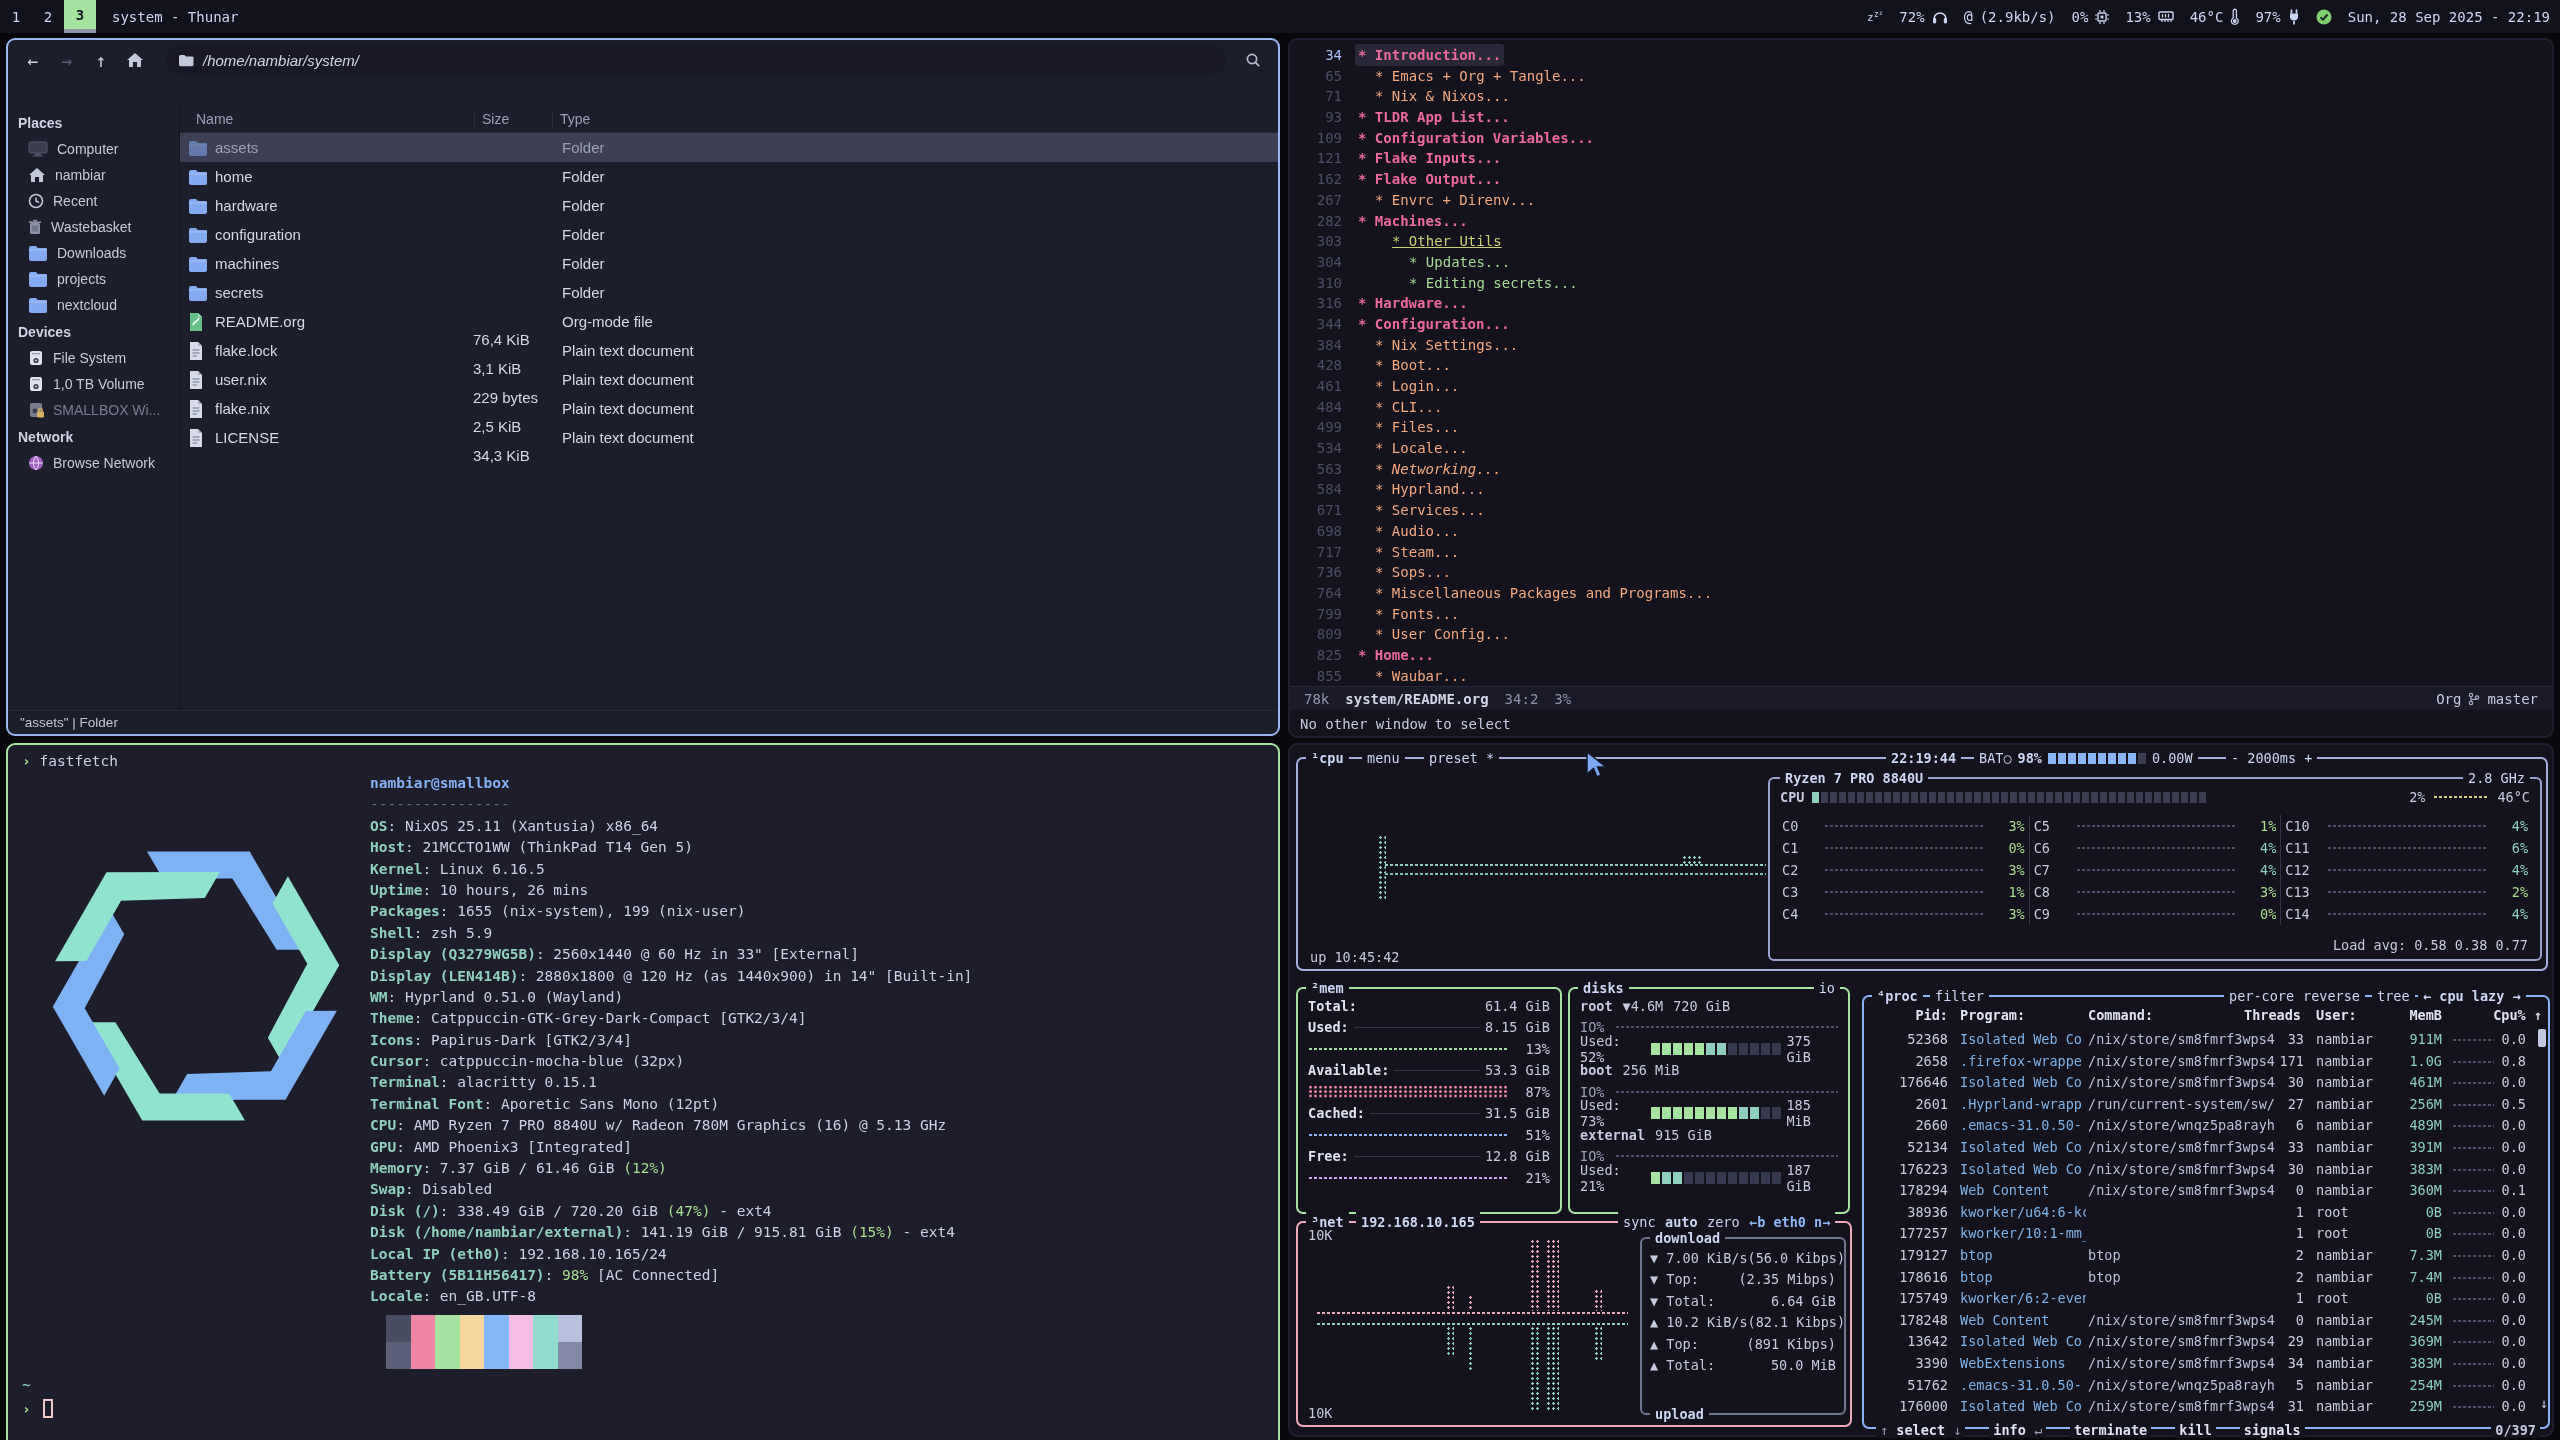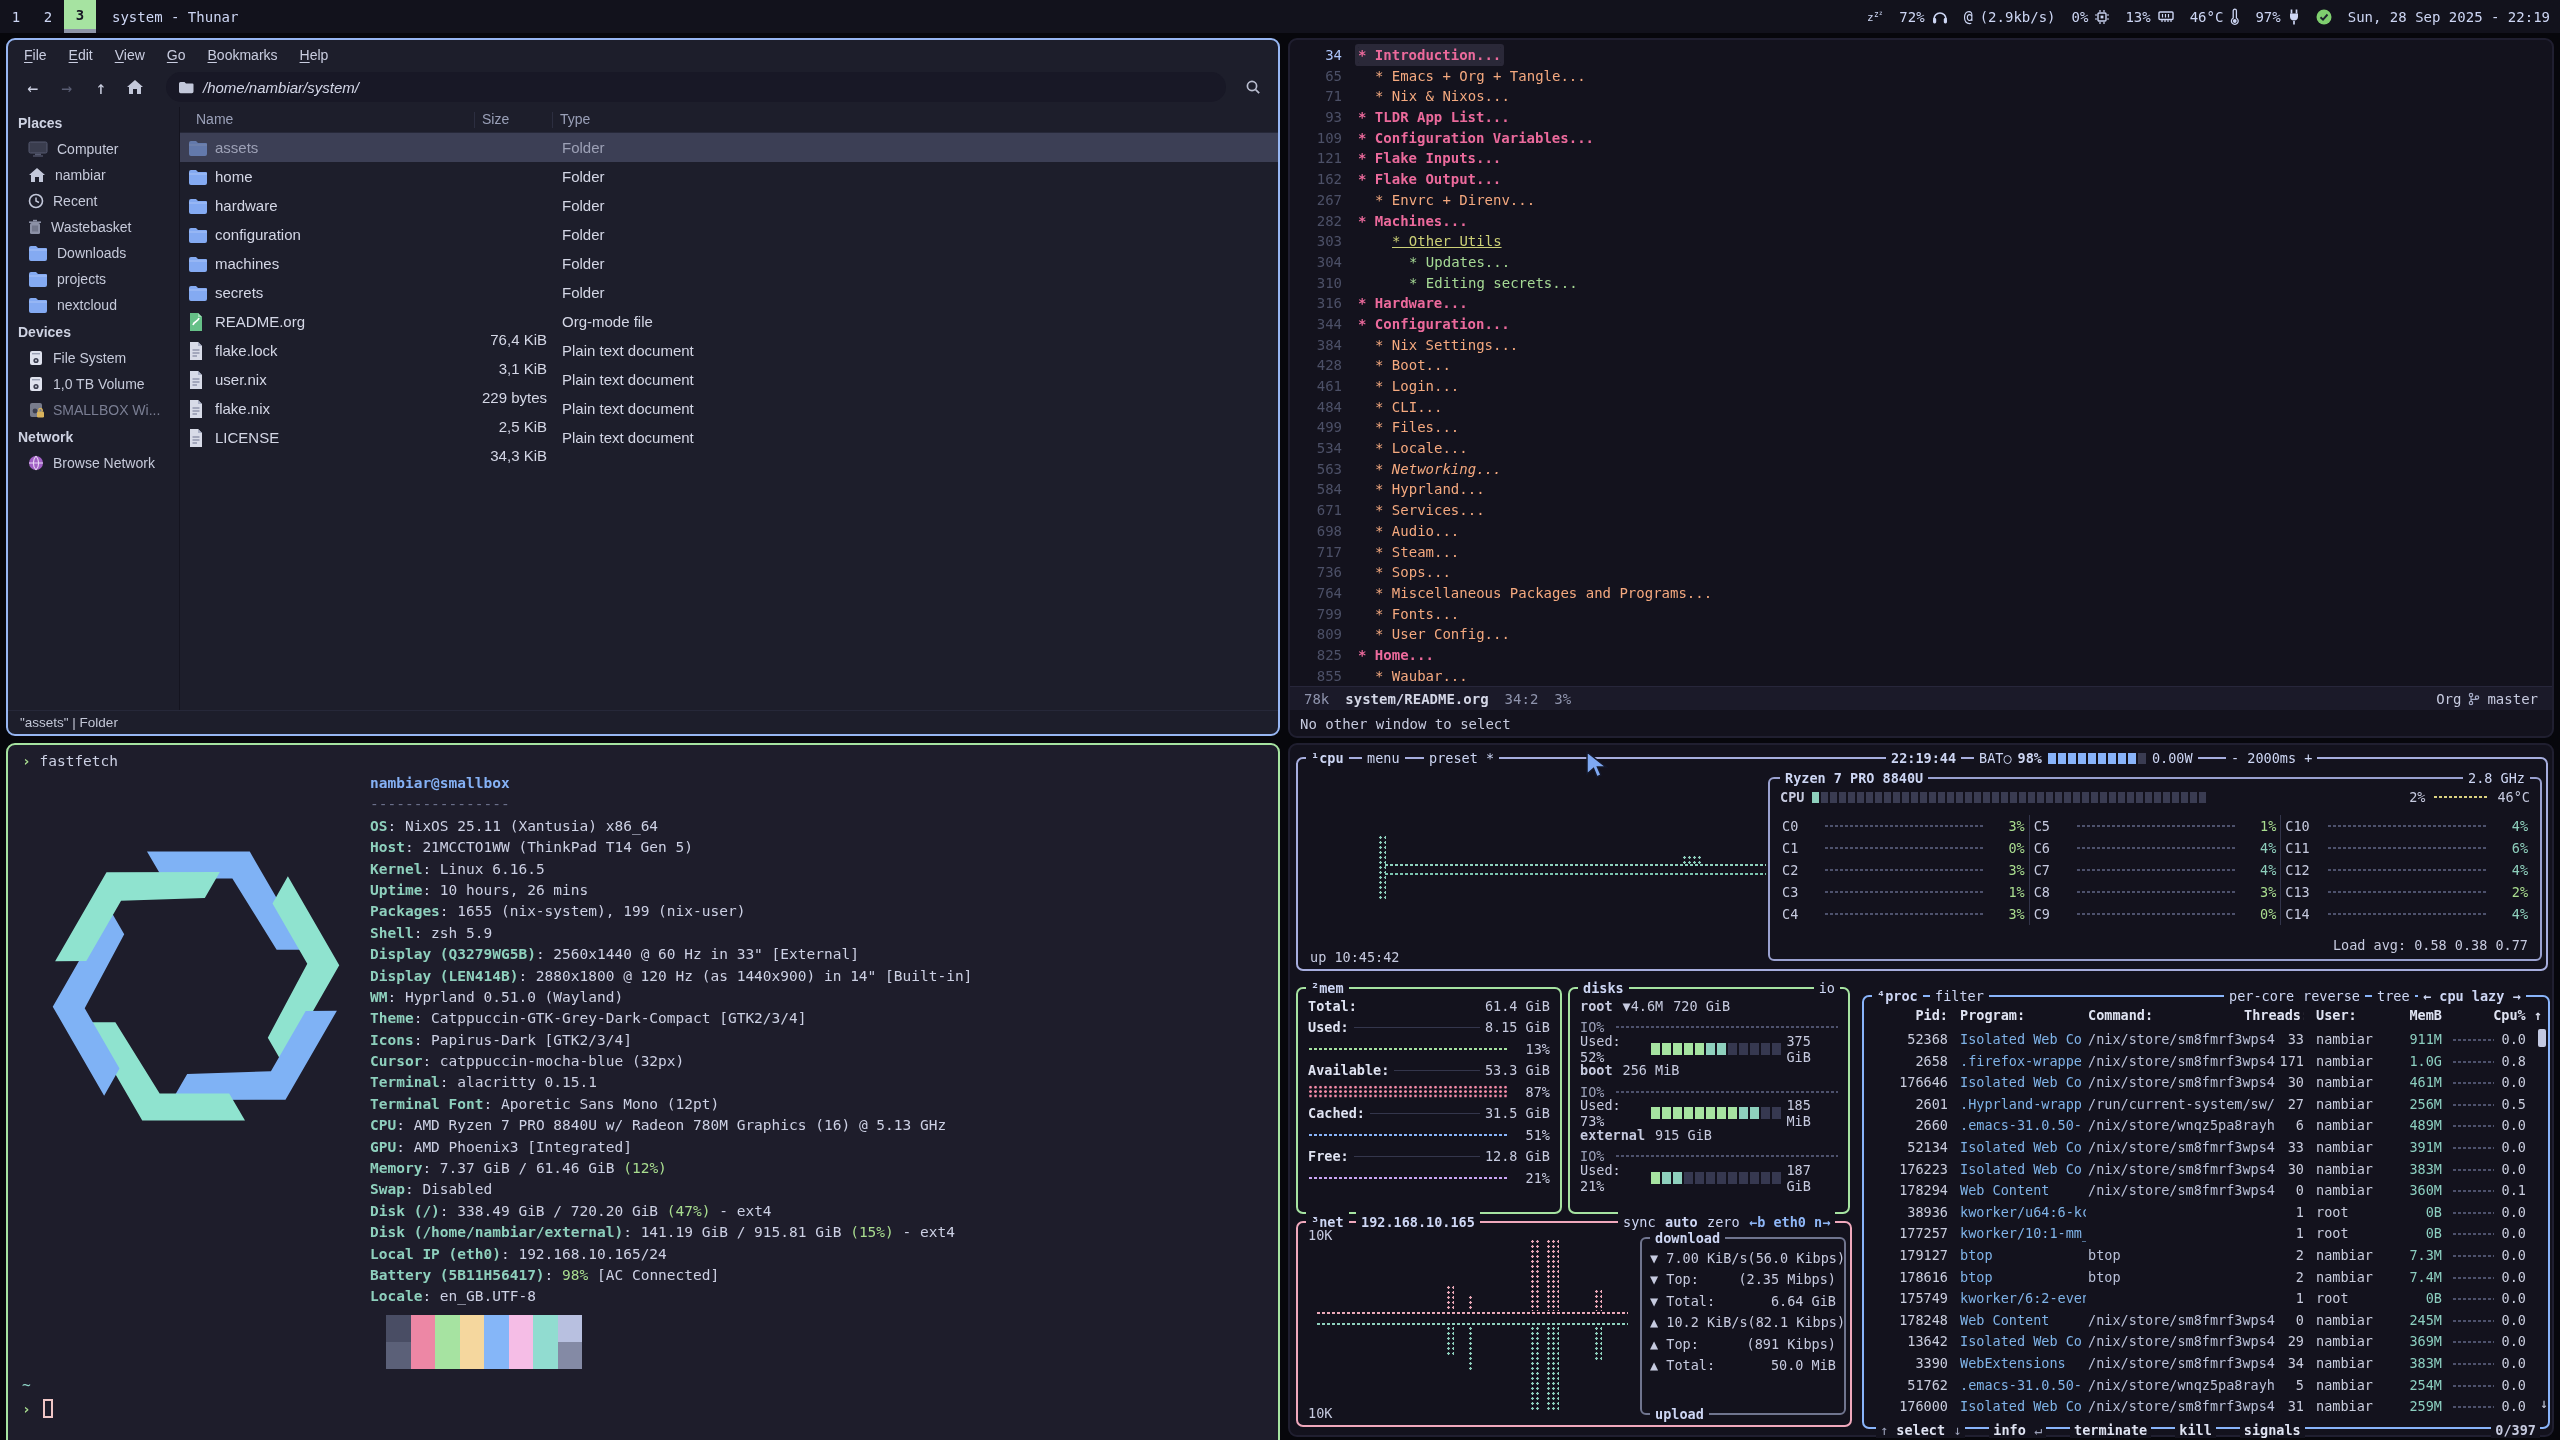--- a/index.html
+++ b/index.html
@@ -44,21 +44,21 @@
   #filearea{flex:1;position:relative;font-size:15px;color:#d4d7e6;}
   #fhead{height:26px;position:relative;color:#9aa0b8;font-size:14px;border-bottom:1px solid #262839;}
   #fhead span{position:absolute;top:4px;}
   .fh-div{position:absolute;top:5px;width:1px;height:16px;background:#2c2e40;}
   #flist{position:absolute;top:26px;left:0;right:0;}
   .frow{height:29px;display:flex;align-items:center;}
   .frow.selected{background:#3c3f55;}
   .frow.selected .fname,.frow.selected .ftype{color:#9da1b6;}
   .frow .ficon{margin-left:8px;width:20px;}
   .frow .fname{margin-left:7px;flex:0 0 258px;}
-  .frow .fsize{flex:0 0 74px;text-align:right;margin-top:36px;}
+  .frow .fsize{flex:0 0 74px;margin-top:36px;}
   .frow .ftype{margin-left:15px;}
   .frow.selected .ficon{opacity:.55;}
   #statusbar{position:absolute;bottom:0;height:24px;left:0;right:0;border-top:1px solid #262839;
              display:flex;align-items:center;padding-left:12px;font-size:13.5px;color:#c3c7d6;}
 
   
   #emacs{left:1288px;top:38px;width:1266px;height:700px;background:#13121d;border:2px solid #201f30;
          color:var(--fg);font-size:14px;}
   #elines{position:absolute;top:5px;left:0;right:0;}
   .eline{height:20.7px;line-height:20.7px;display:flex;white-space:pre;}
@@ -233,28 +233,20 @@
           </svg>
         </span>
       </div>
       <div class="seg">
         <span>Sun, 28 Sep 2025 - 22:19</span>
       </div>
     </div>
 </div>
 
 <div id="thunar" class="win">
-  <div id="menu">
-      <div class="mi"><u>F</u>ile</div>
-      <div class="mi"><u>E</u>dit</div>
-      <div class="mi"><u>V</u>iew</div>
-      <div class="mi"><u>G</u>o</div>
-      <div class="mi"><u>B</u>ookmarks</div>
-      <div class="mi"><u>H</u>elp</div>
-    </div>
   <div id="toolbar">
     <div class="tbtn">←</div>
     <div class="tbtn dim">→</div>
     <div class="tbtn">↑</div>
     <div class="tbtn">
         <span class="ic-home">
           <svg width="18" height="16" viewBox="0 0 18 16" style="overflow:visible">
             <path d="M9 1 L17 8 h-2 v7 h-4 v-5 H7 v5 H3 V8 H1 z" fill="#c3c8da"></path>
           </svg>
         </span>

